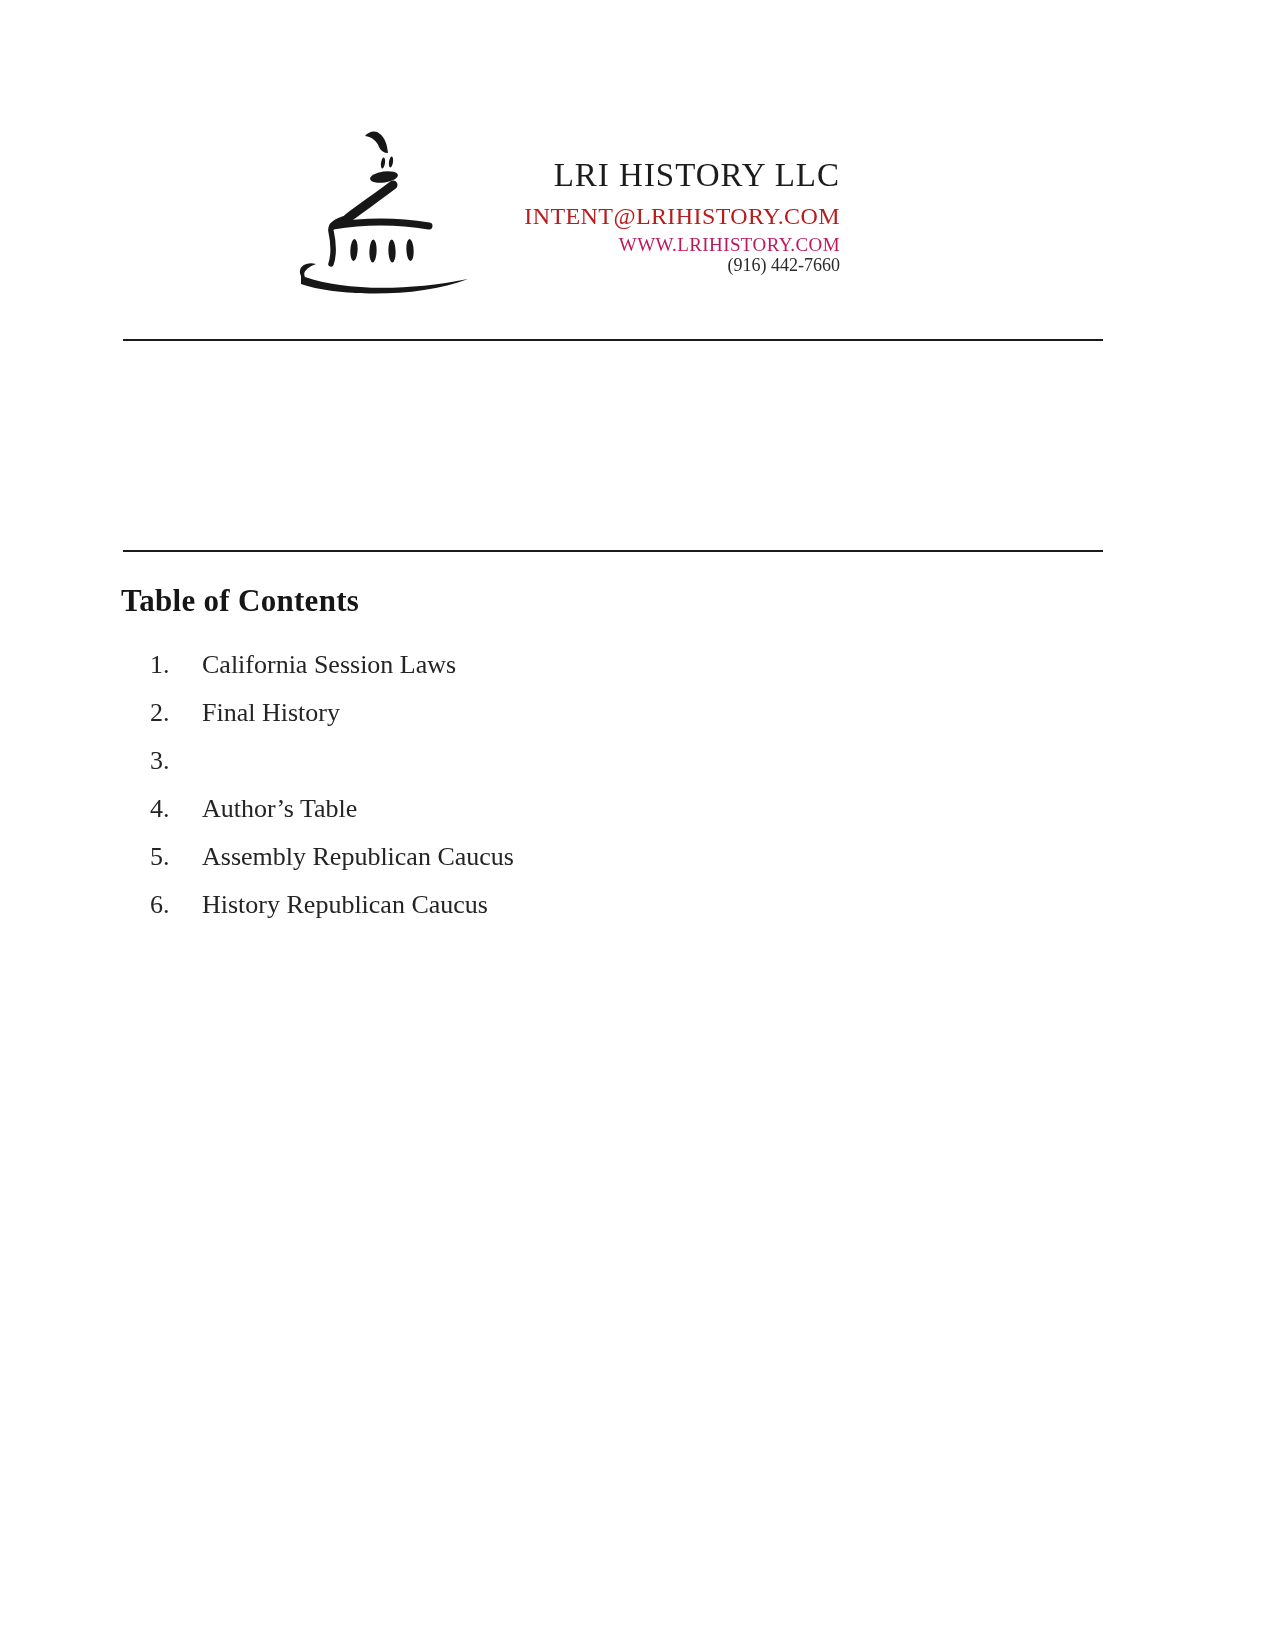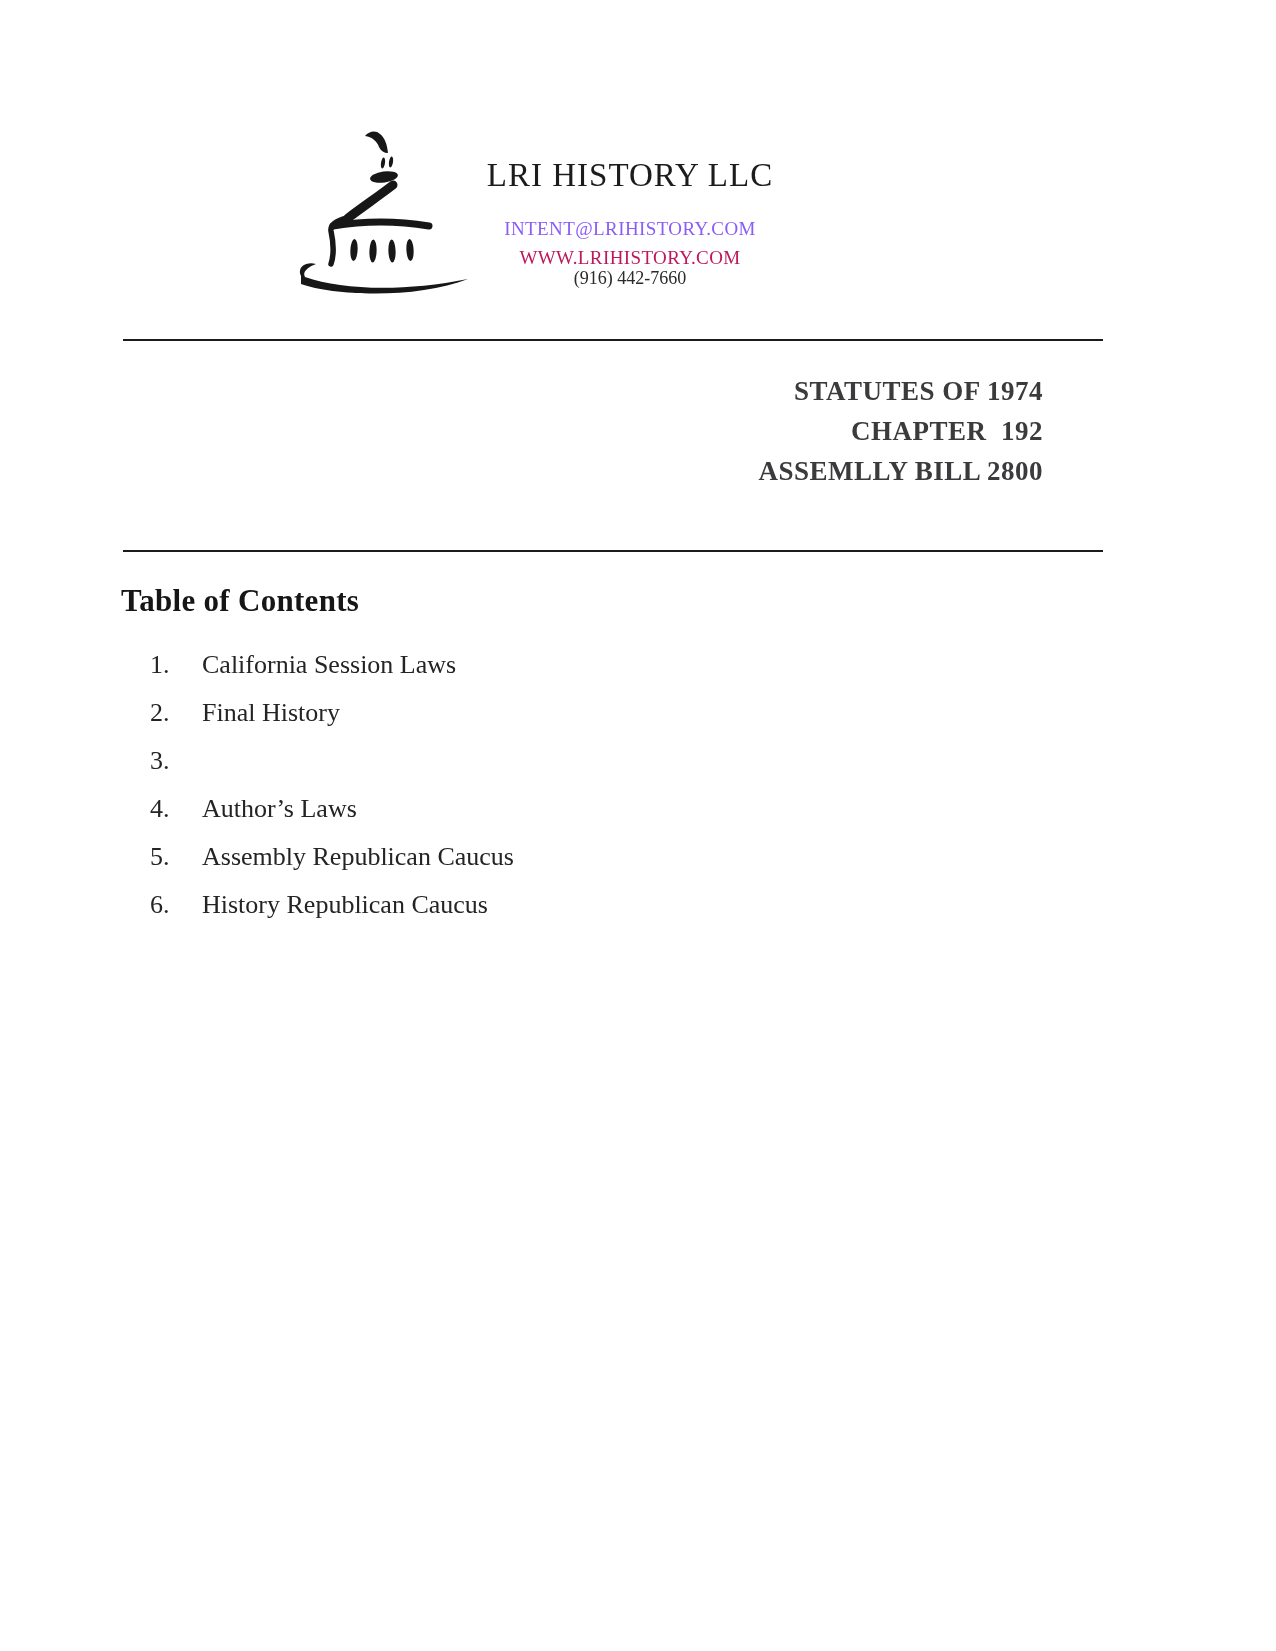--- a/index.html
+++ b/index.html
@@ -25,35 +25,35 @@
     width: 184px;
     height: 172px;
   }
   .logo svg { width: 100%; height: 100%; }
 
   .org-block {
     position: absolute;
     left: 420px;
     top: 156px;
     width: 420px;
-    text-align: center;
+    text-align: right;
   }
   .org-name {
     font-size: 33px;
     line-height: 38px;
     letter-spacing: 1px;
     color: #1c1c1c;
     white-space: nowrap;
   }
   .org-email {
-    margin-top: 24px;
-    font-size: 19px;
+    margin-top: 11px;
+    font-size: 24px;
     line-height: 22px;
     letter-spacing: 0.4px;
-    color: #8b5cf6;
+    color: #b91c1c;
     white-space: nowrap;
   }
   .org-website {
     margin-top: 7px;
     font-size: 19px;
     line-height: 21px;
     letter-spacing: 0.4px;
     color: #be185d;
     white-space: nowrap;
   }
@@ -162,43 +162,38 @@
   <div class="org-block">
     <div class="org-name">LRI HISTORY LLC</div>
     <div class="org-email">INTENT@LRIHISTORY.COM</div>
     <div class="org-website">WWW.LRIHISTORY.COM</div>
     <div class="org-phone">(916) 442-7660</div>
   </div>
 
   <div class="rule rule-top"></div>
   <div class="rule rule-bottom"></div>
 
-  <div class="doc-info">
-    <div class="doc-line">STATUTES OF 1974</div>
-    <div class="doc-line">CHAPTER  192</div>
-    <div class="doc-line">ASSEMLLY BILL 2800</div>
-  </div>
 
   <div class="toc-heading">Table of Contents</div>
 
   <ol class="toc-list">
     <li class="toc-item">
       <span class="toc-num">1.</span>
       <span class="toc-label">California Session Laws</span>
     </li>
     <li class="toc-item">
       <span class="toc-num">2.</span>
       <span class="toc-label">Final History</span>
     </li>
     <li class="toc-item">
       <span class="toc-num">3.</span>
     </li>
     <li class="toc-item">
       <span class="toc-num">4.</span>
-      <span class="toc-label">Author’s Laws</span>
+      <span class="toc-label">Author’s Table</span>
     </li>
     <li class="toc-item">
       <span class="toc-num">5.</span>
       <span class="toc-label">Assembly Republican Caucus</span>
     </li>
     <li class="toc-item">
       <span class="toc-num">6.</span>
       <span class="toc-label">History Republican Caucus</span>
     </li>
   </ol>

